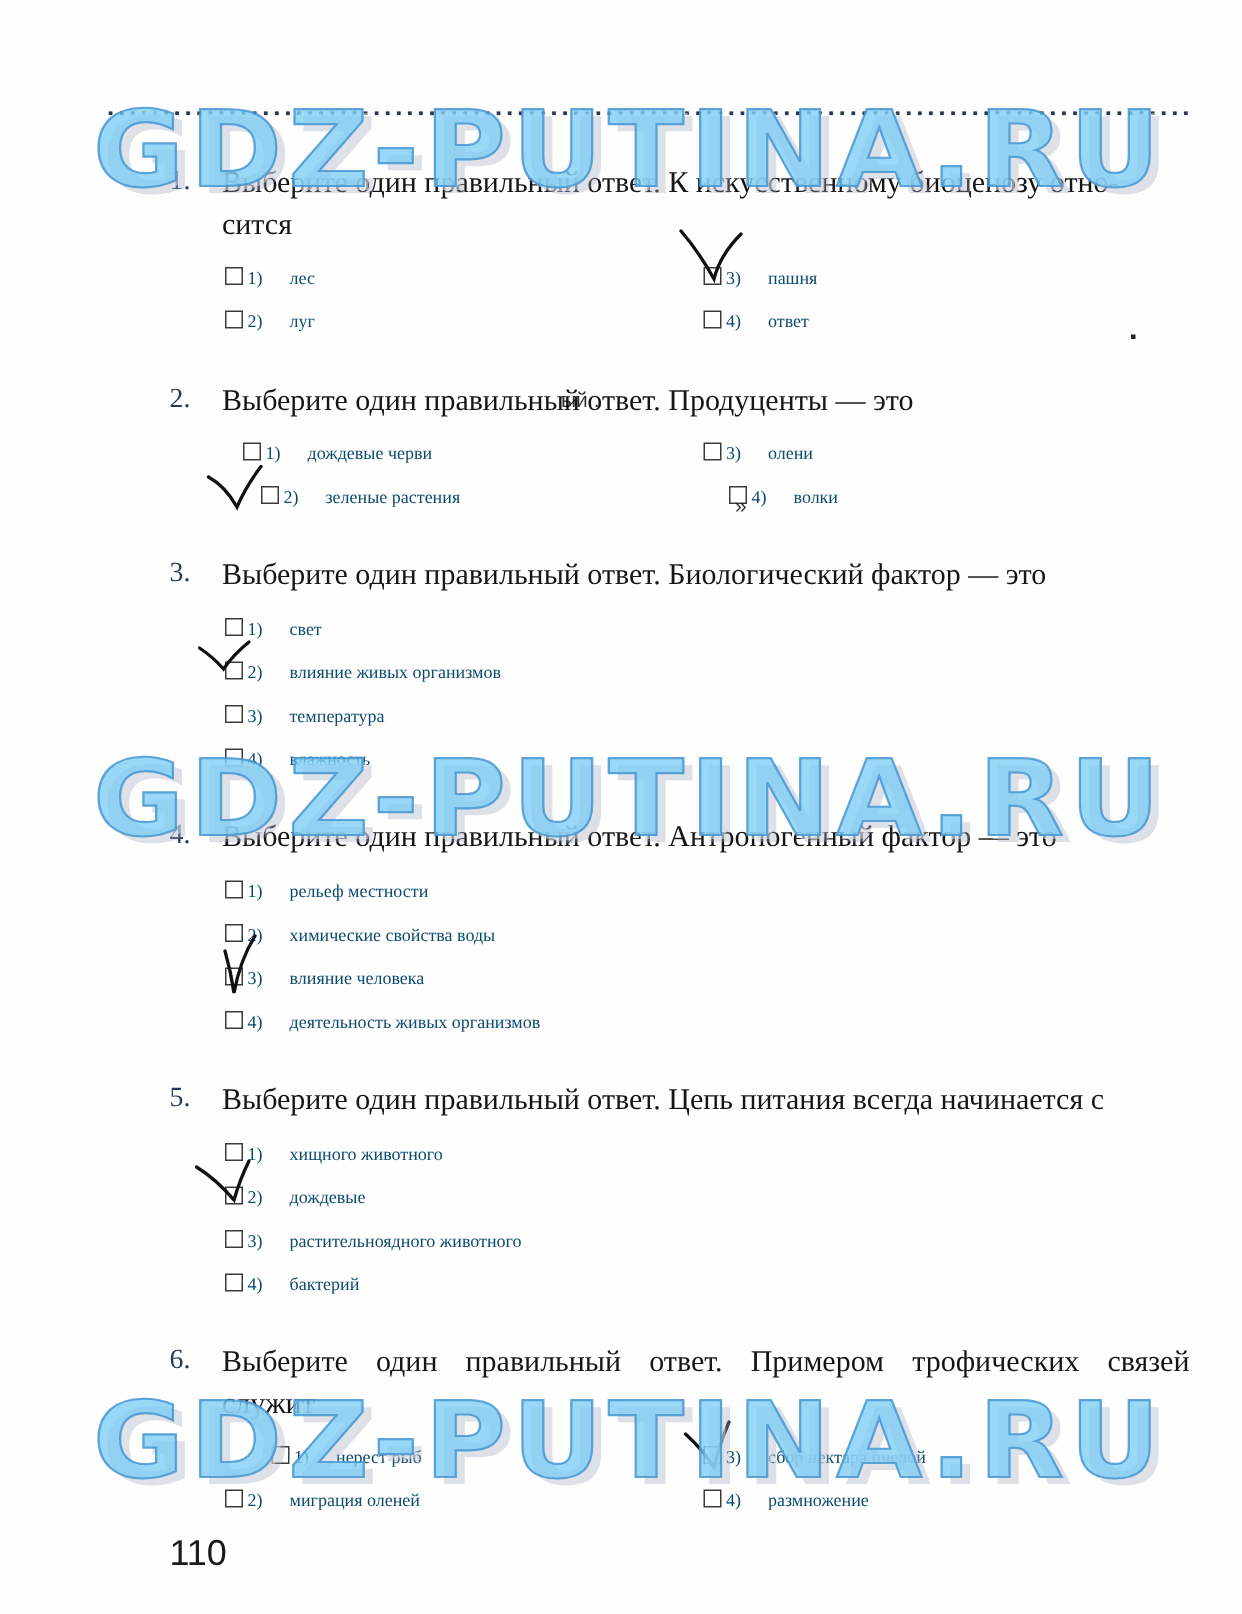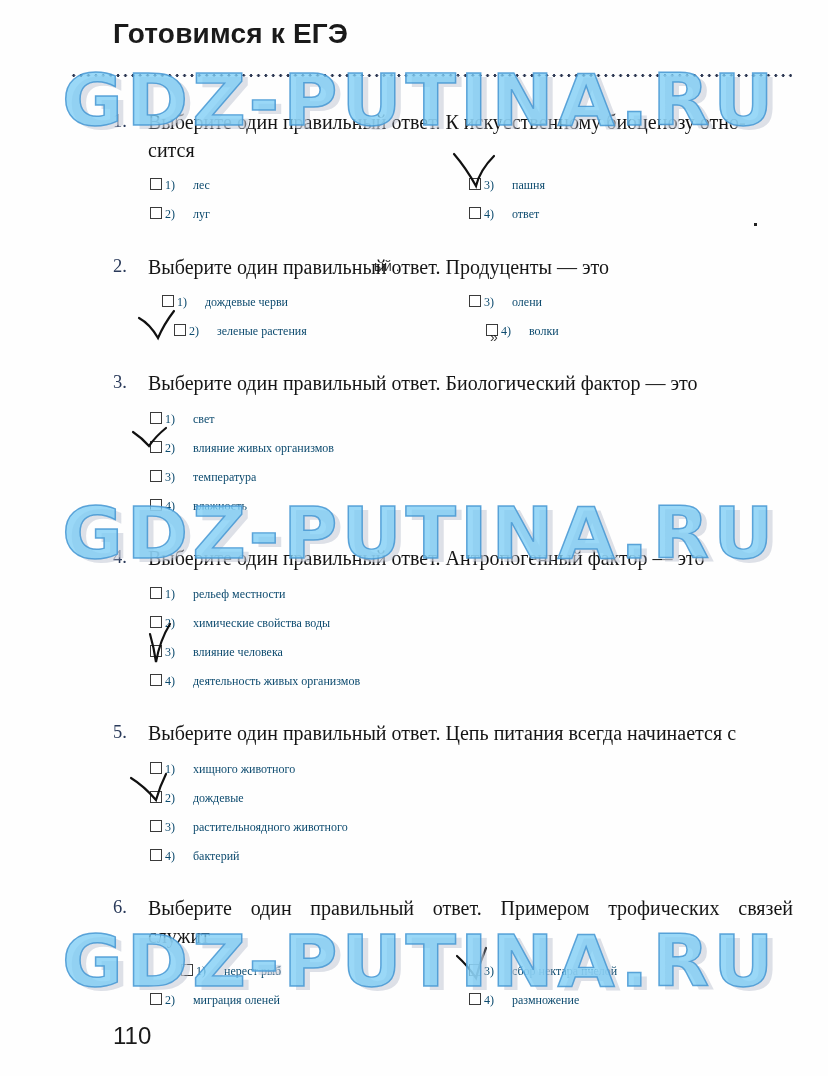--- a/index.html
+++ b/index.html
@@ -35,21 +35,20 @@
       text-shadow: 6px 5px 0 rgba(160, 170, 190, 0.35), 3px 3px 0 rgba(255,255,255,0.5);
       white-space: nowrap; pointer-events: none; transform: scaleY(0.95);
     }
     .smudge { position: absolute; color: #000000; font-family: Liberation Sans, sans-serif; font-size: 14px; opacity: 0.8; pointer-events: none; }
   </style>
 </head>
 <body>
 
 <div class="page">
 
-  <div class="title">Готовимся к ЕГЭ</div>
   <div class="dots"></div>
 
   <div>
     <span class="qnum" style="left:113px; top:111px;">1.</span>
     <span class="qtext" style="left:148px; top:111px;">Выберите один правильный ответ. К искусственному биоценозу отно-</span>
     <span class="qtext" style="left:148px; top:139px;">сится</span>
     <div class="opt" style="left:150px; top:174px;"><span class="cb"></span><span class="num">1)</span><span class="lbl">лес</span></div>
     <div class="opt" style="left:150px; top:203px;"><span class="cb"></span><span class="num">2)</span><span class="lbl">луг</span></div>
     <div class="opt" style="left:469px; top:174px;"><span class="cb"></span><span class="num">3)</span><span class="lbl">пашня</span></div>
     <div class="opt" style="left:469px; top:203px;"><span class="cb"></span><span class="num">4)</span><span class="lbl">ответ</span></div>

